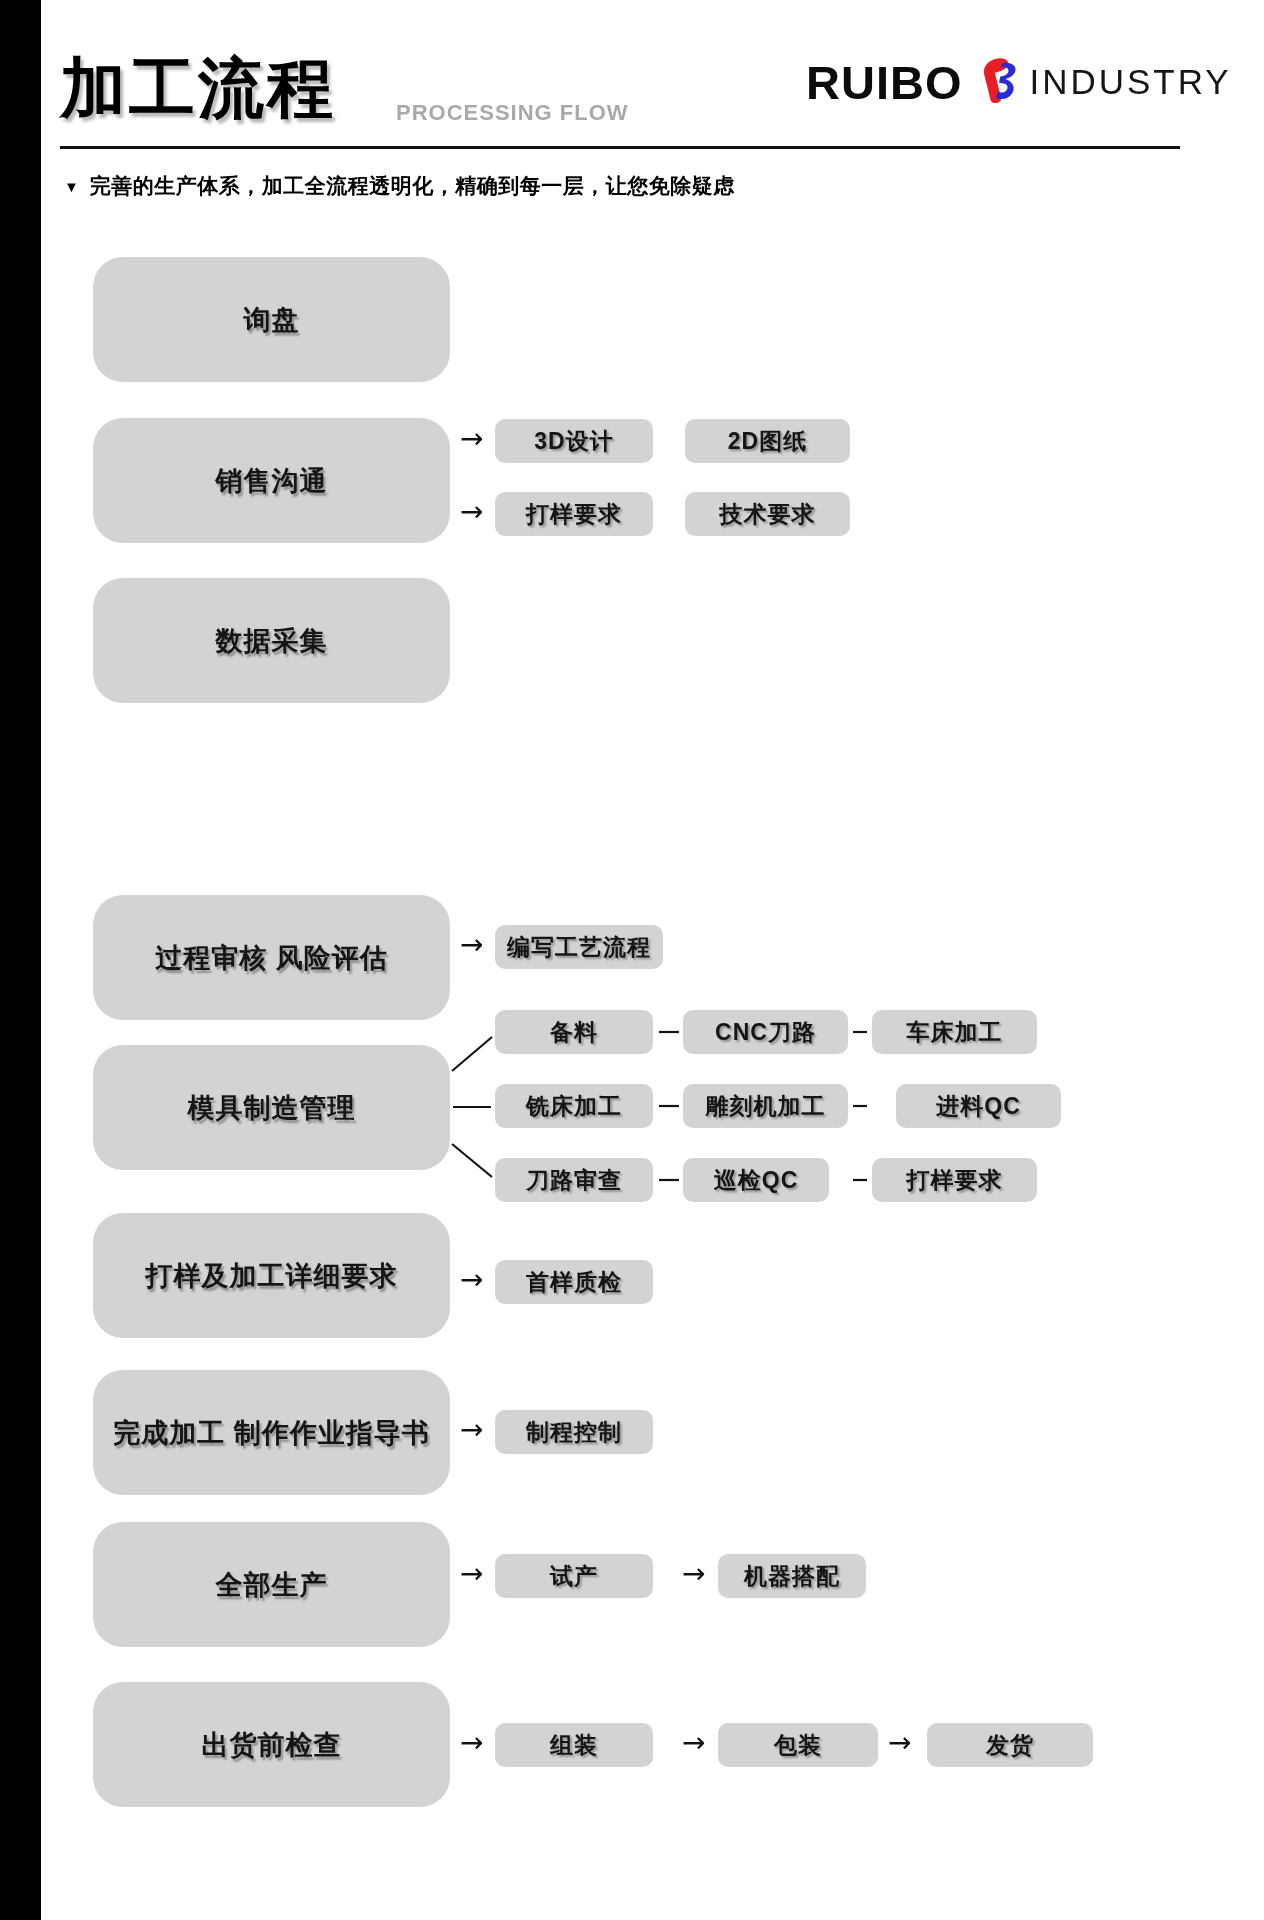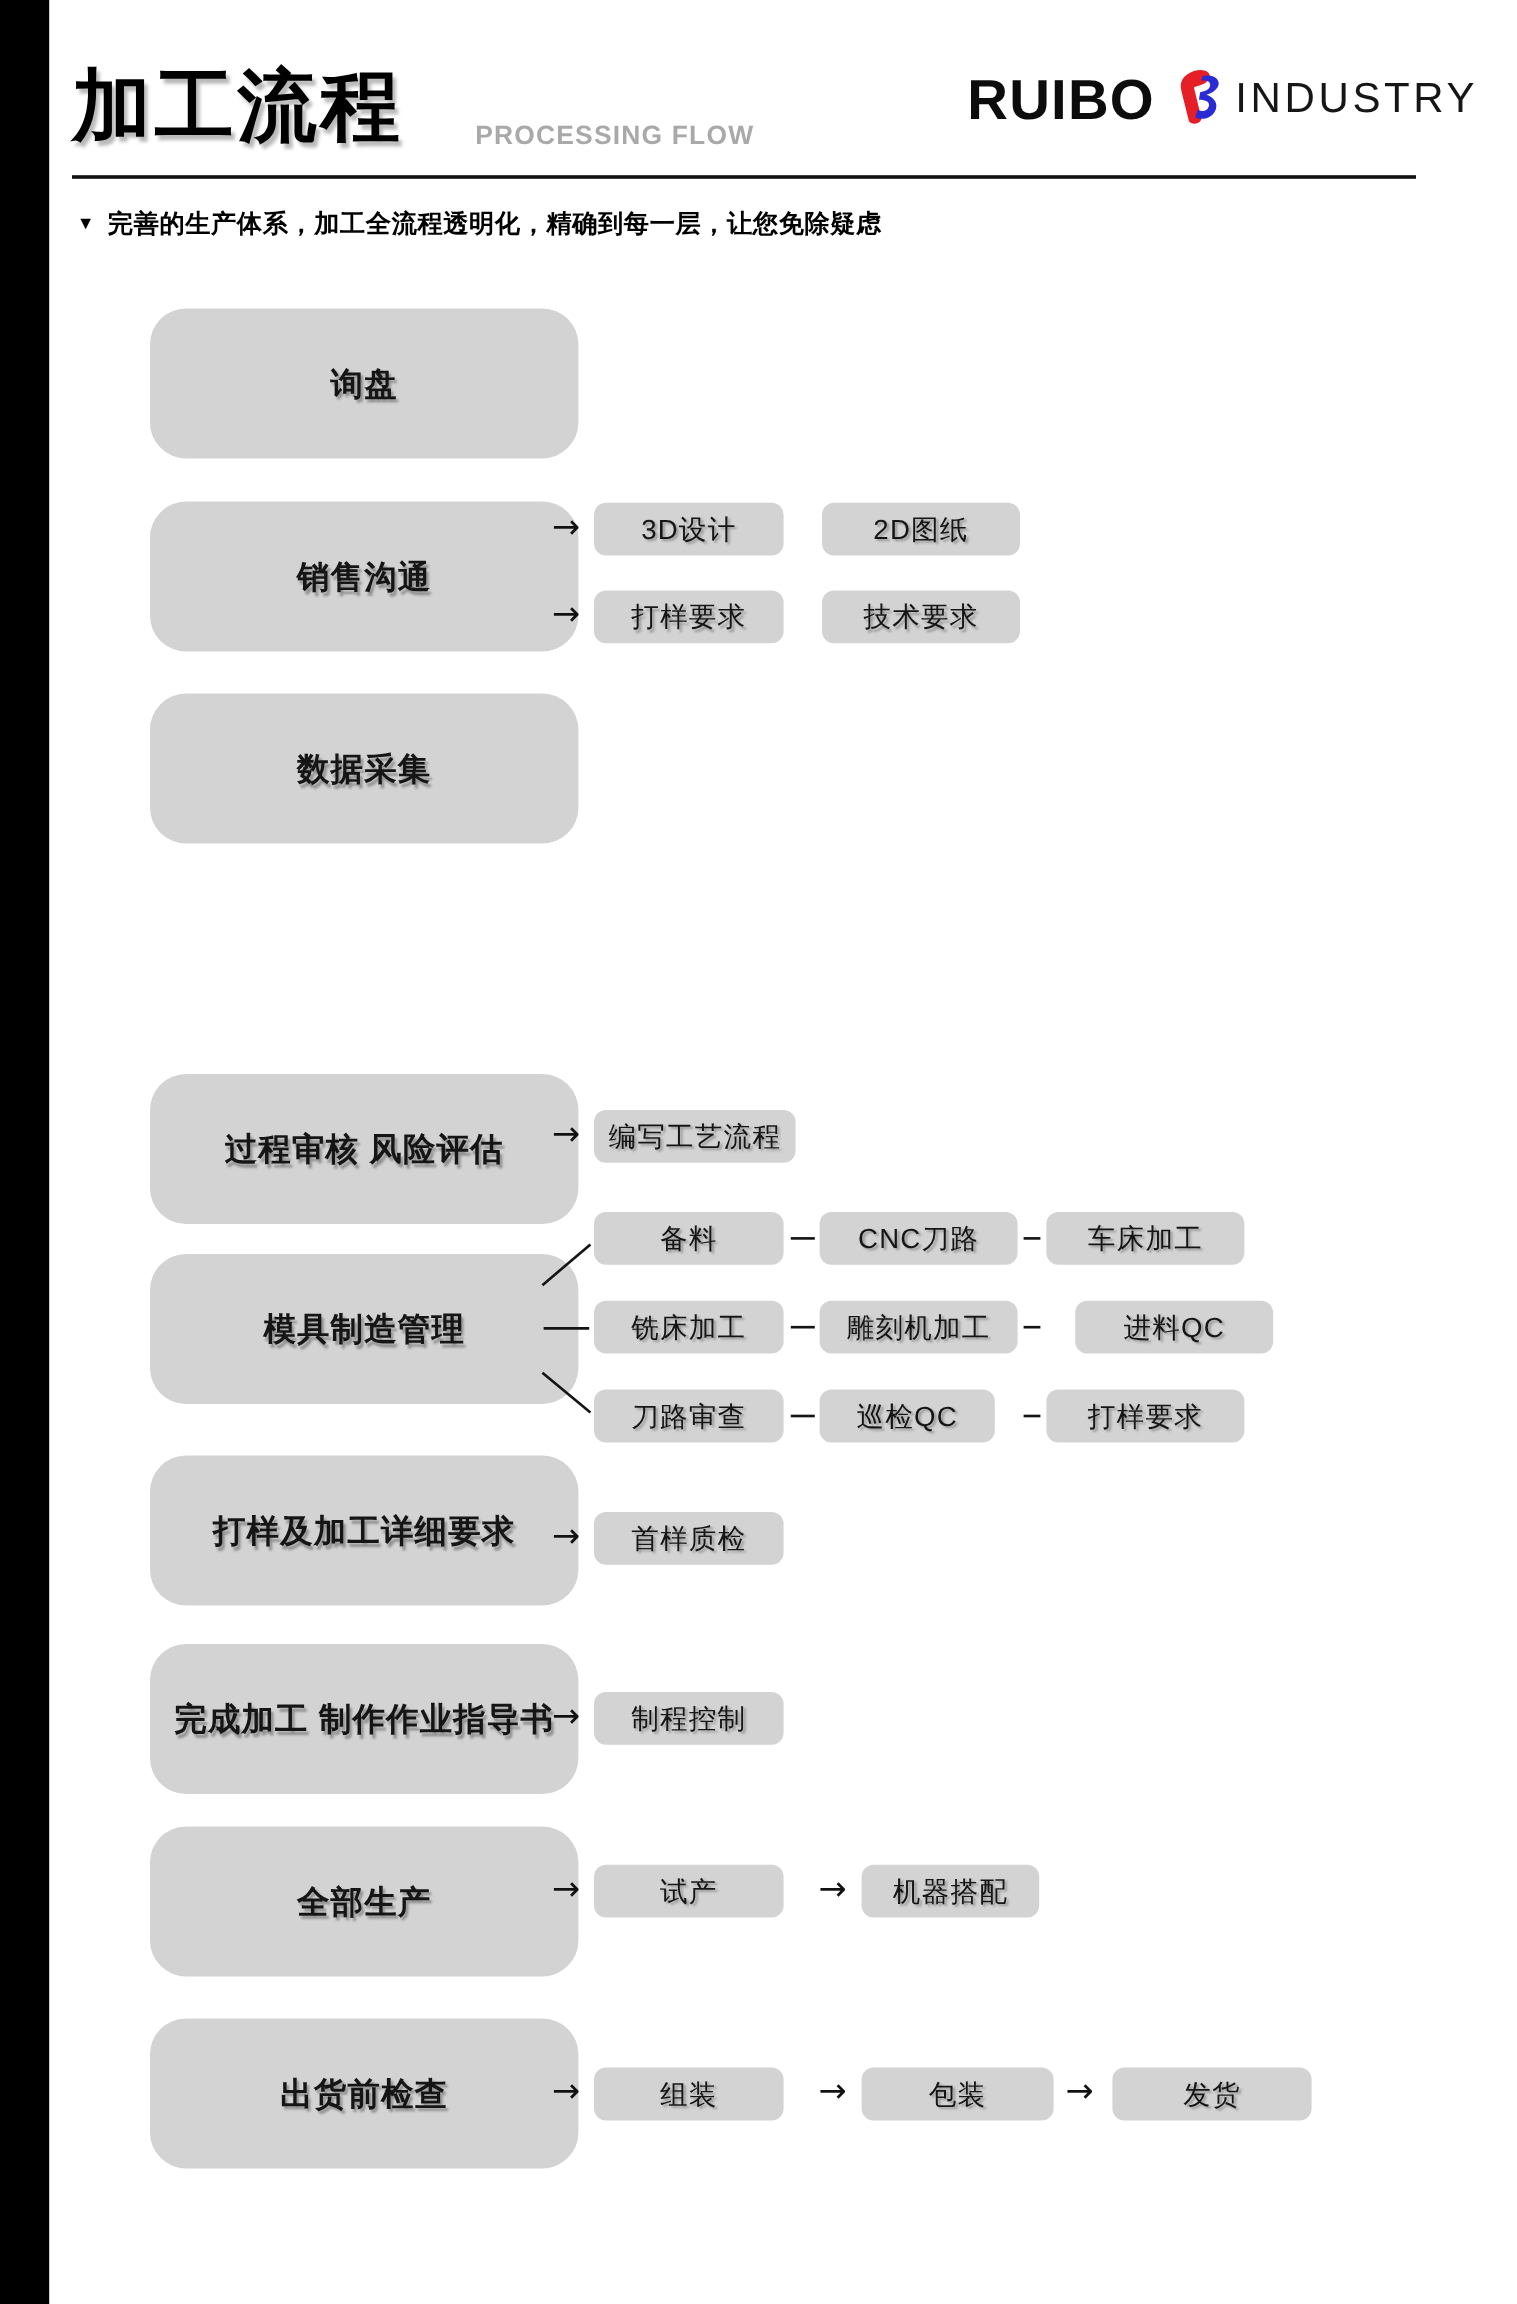--- a/index.html
+++ b/index.html
@@ -13,23 +13,23 @@
   .brand{position:absolute;left:806px;top:56px;height:52px;display:flex;align-items:center;}
   .brand-name{font-size:47px;font-weight:900;color:#0c0c0c;letter-spacing:1px;}
   .brand-icon{width:46px;height:50px;margin:0 9px 0 12px;}
   .brand-word{font-size:35px;font-weight:500;color:#161616;letter-spacing:3px;}
   .header-rule{position:absolute;left:60px;top:146px;width:1120px;height:3px;background:#111;}
   .tagline{position:absolute;left:64px;top:172px;display:flex;align-items:center;gap:11px;}
   .tagline .marker{font-size:15px;color:#000;line-height:1;}
   .tagline .text{font-size:21px;font-weight:800;color:#000;letter-spacing:.5px;}
   .mbox{position:absolute;left:93px;width:357px;height:125px;background:#d3d3d3;border-radius:30px;
         display:flex;align-items:center;justify-content:center;font-size:27px;font-weight:800;
-        color:#151515;letter-spacing:1px;text-shadow:2px 3px 2px rgba(0,0,0,.32);white-space:nowrap;margin-left:32px;}
+        color:#151515;letter-spacing:1px;text-shadow:2px 3px 2px rgba(0,0,0,.32);white-space:nowrap;}
   .sbox{position:absolute;height:44px;background:#d3d3d3;border-radius:10px;
-        display:flex;align-items:center;justify-content:center;font-size:23px;font-weight:400;
+        display:flex;align-items:center;justify-content:center;font-size:23px;font-weight:700;
         color:#151515;letter-spacing:1px;text-shadow:2px 2px 2px rgba(0,0,0,.3);white-space:nowrap;}
   .arrow{position:absolute;font-size:28px;line-height:1;color:#111;font-weight:400;
          font-family:"DejaVu Sans",sans-serif;}
   .connectors{position:absolute;left:0;top:0;}
   .connectors line{stroke:#141414;stroke-width:2.2;}
 </style>
 </head>
 <body>
 
 <div class="canvas">

